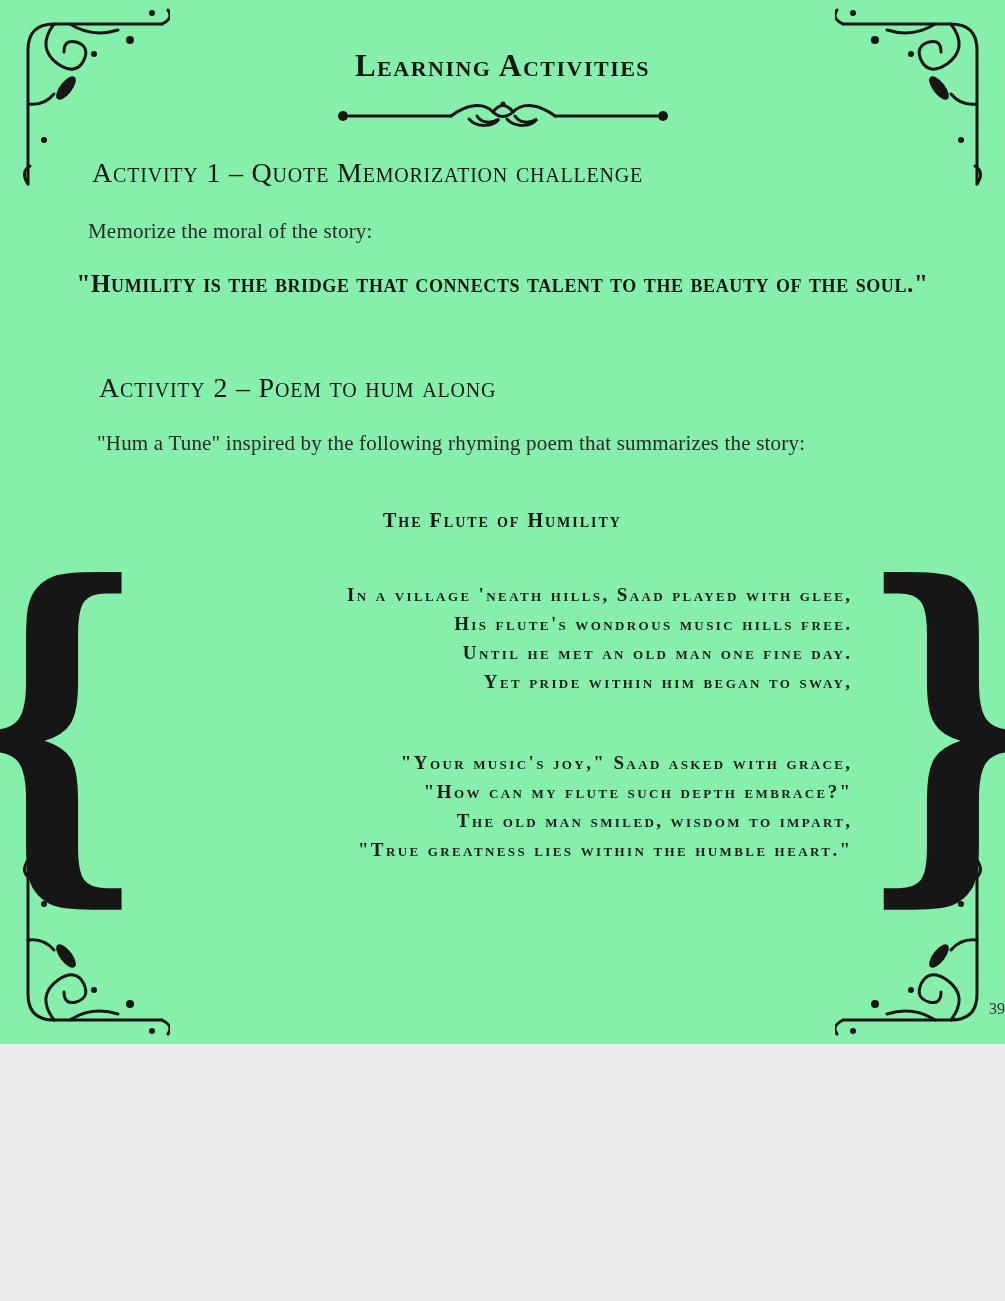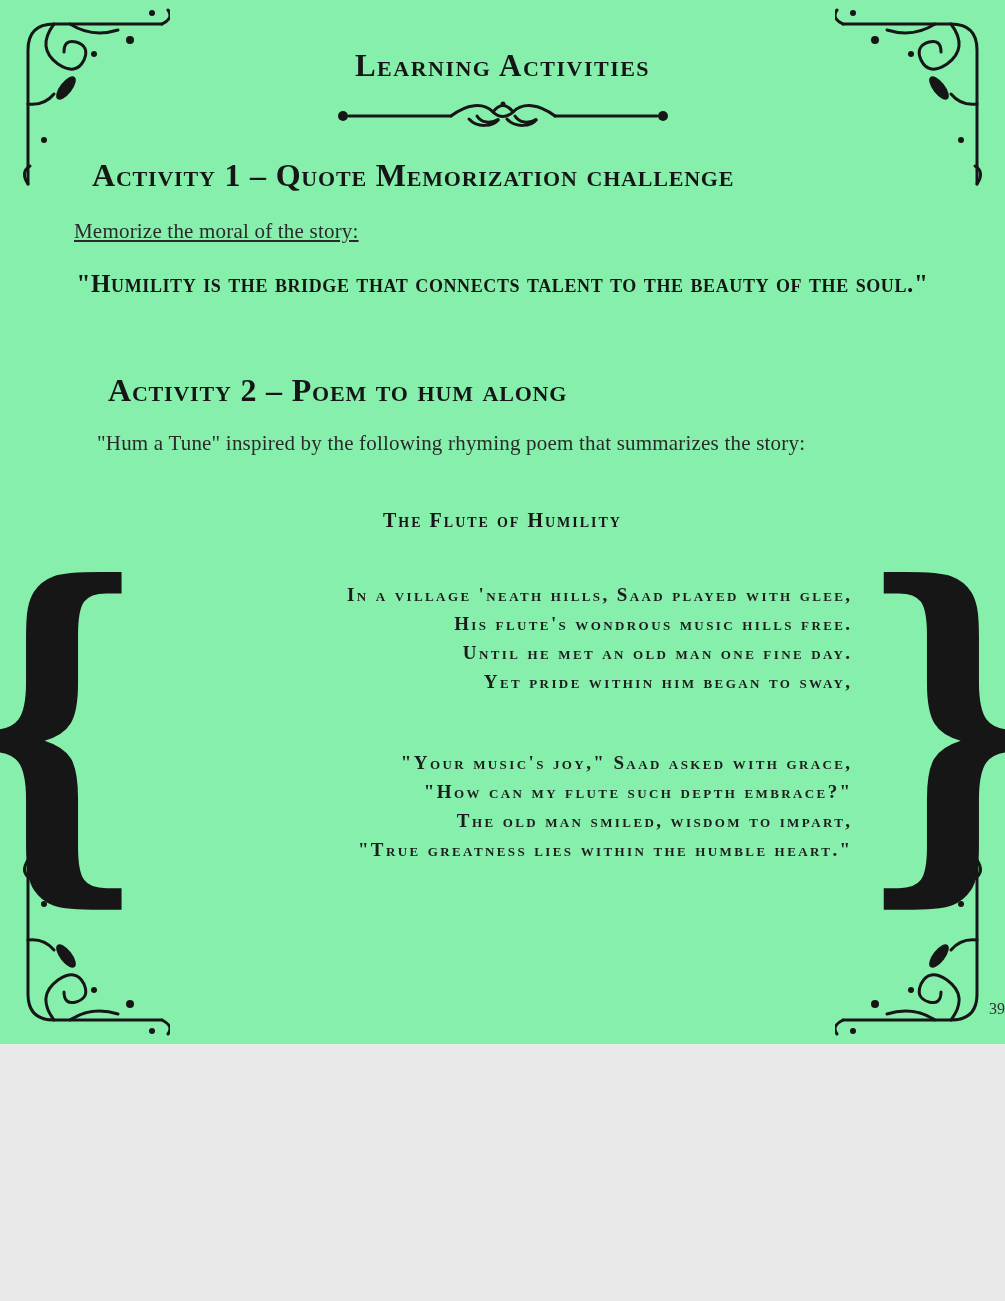--- a/index.html
+++ b/index.html
@@ -24,30 +24,30 @@
     position:absolute;top:48px;left:0;width:100%;
     text-align:center;
     font-size:31px;font-weight:bold;
     font-variant:small-caps;letter-spacing:1.5px;
   }
   .divider{
     position:absolute;top:94px;left:50%;transform:translateX(-50%);
   }
   .act-heading{
     position:absolute;
-    font-size:32px;font-weight:bold;
+    font-size:28px;font-weight:normal;
     font-variant:small-caps;letter-spacing:.8px;
   }
   .h-a1{left:92px;top:157px;}
-  .h-a2{left:108px;top:372px;}
+  .h-a2{left:99px;top:372px;}
   .body-text{
     position:absolute;
     font-size:21px;color:#2a2a2a;letter-spacing:.2px;
   }
-  .t-a1{left:74px;top:219px;text-decoration:underline;}
+  .t-a1{left:88px;top:219px;}
   .t-a2{left:97px;top:431px;}
   .quote{
     position:absolute;top:268px;left:50%;transform:translateX(-50%);
     width:880px;text-align:center;
     font-size:25px;font-weight:bold;
     font-variant:small-caps;letter-spacing:.6px;line-height:1.28;
   }
   .poem-title{
     position:absolute;top:509px;left:0;width:100%;text-align:center;
     font-size:20px;font-weight:bold;

